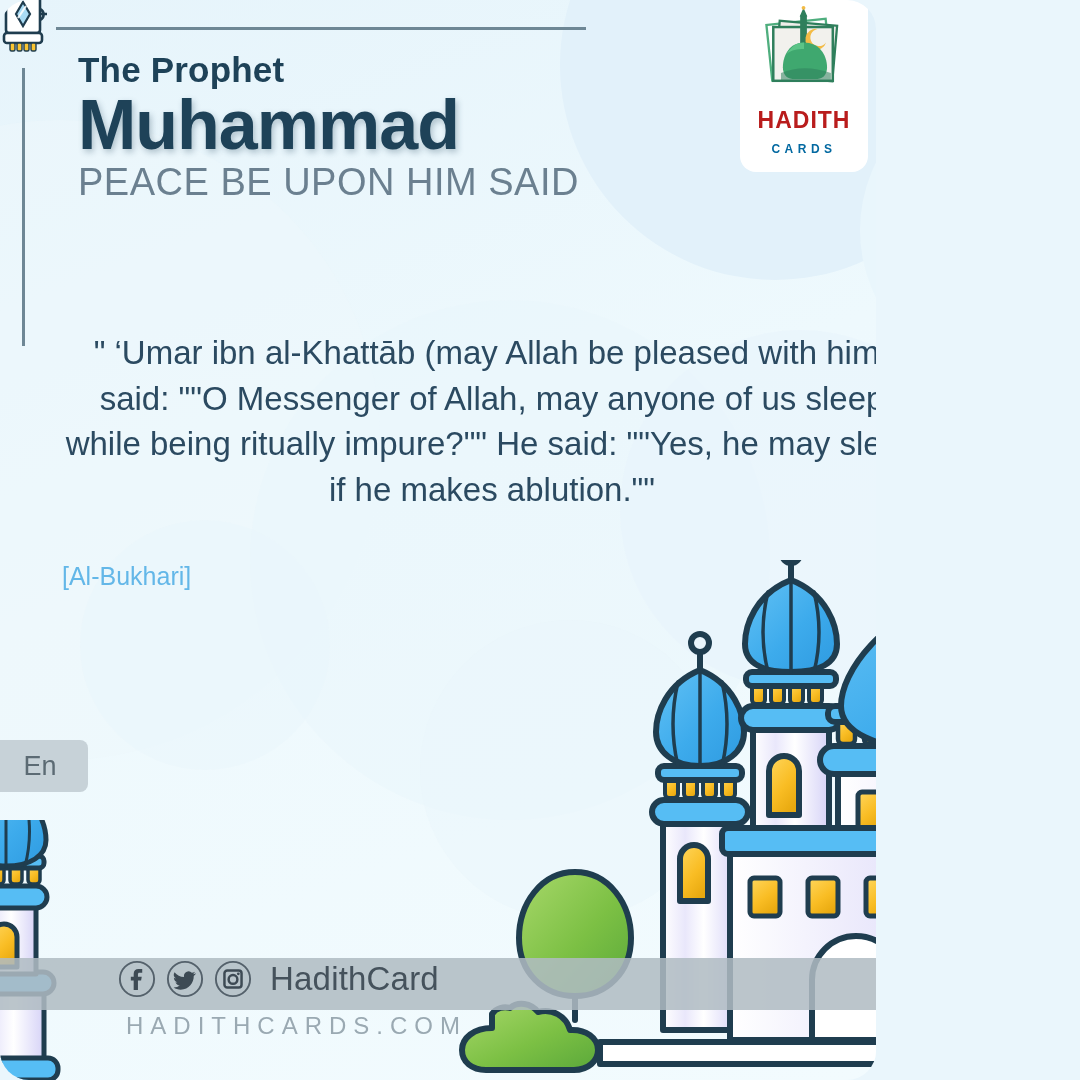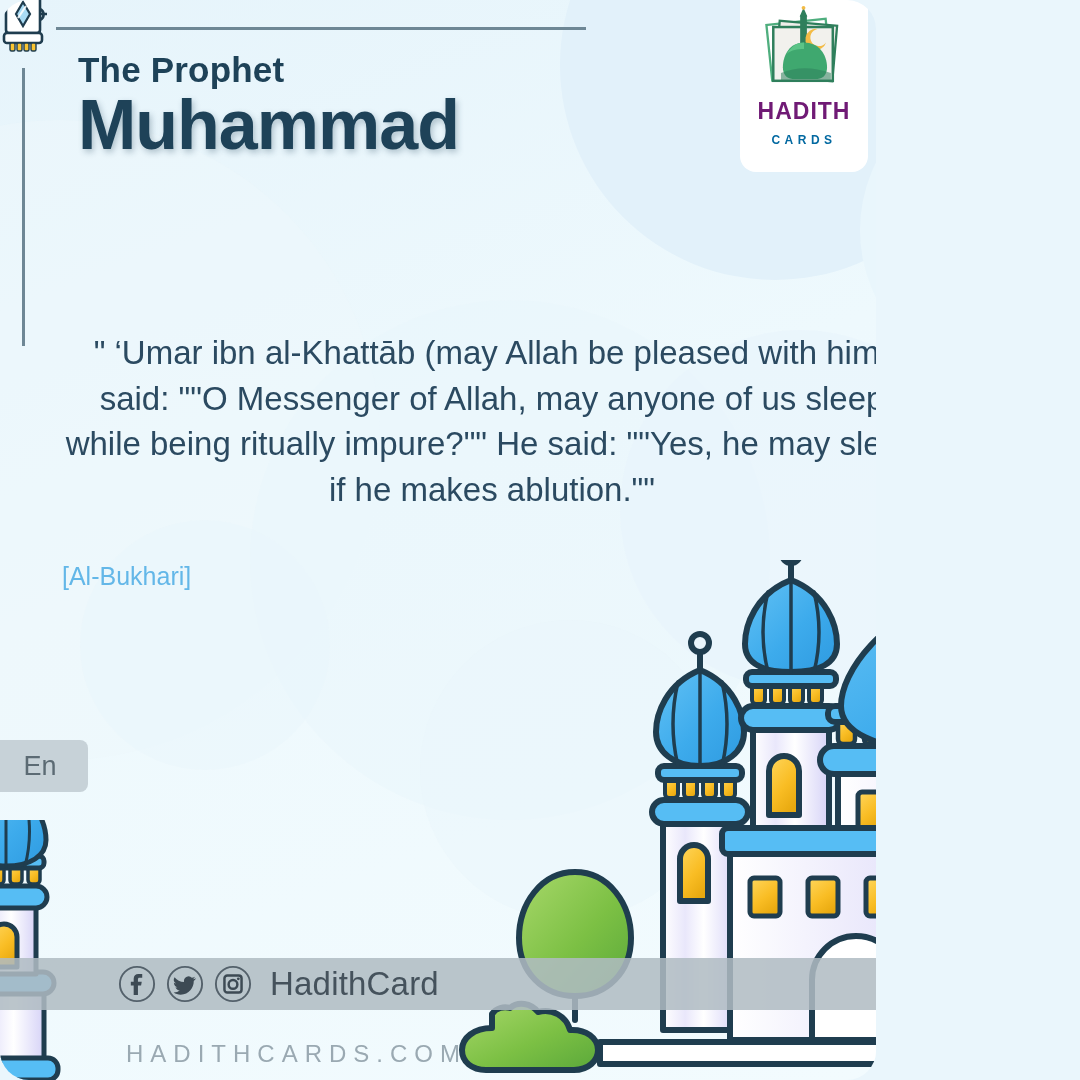--- a/index.html
+++ b/index.html
@@ -57,22 +57,22 @@
   
   .logo {
     position:absolute; right:8px; top:-18px;
     width:128px; height:190px; background:#ffffff;
     border-radius:16px;
     display:flex; flex-direction:column; align-items:center;
     padding-top:22px;
   }
   .logo-badge { width:96px; height:96px; }
   .logo-h {
-    font-size:23px; font-weight:bold; color:#701a75;
-    letter-spacing:1px; line-height:1; margin-top:0;
+    font-size:23px; font-weight:bold; color:#b91c1c;
+    letter-spacing:1px; line-height:1; margin-top:9px;
   }
   .logo-c {
     font-size:12px; font-weight:bold; color:#0369a1;
     letter-spacing:4.5px; line-height:1; margin-top:11px;
   }
 
   
   .quote {
     position:absolute; left:62px; top:330px; width:860px;
     text-align:center; font-size:33px; line-height:1.38;
@@ -92,28 +92,28 @@
     font-size:27px; color:#5c6b74;
   }
 
   
   .footbar {
     position:absolute; left:0; top:958px; width:1080px; height:52px;
     background:rgba(176,188,195,.86);
   }
   .foot-inner {
     position:absolute; left:118px; top:960px; height:48px;
-    display:flex; align-items:center; gap:10px;
+    display:flex; align-items:flex-start; gap:10px;
   }
   .sicon { width:38px; height:38px; }
   .brand {
     font-size:33px; color:#45525c; margin-left:8px; letter-spacing:.2px;
   }
   .domain {
-    position:absolute; left:126px; top:1040px;
+    position:absolute; left:126px; top:1012px;
     font-size:24px; letter-spacing:7px; color:#9aa9b2;
   }
 
   
   .scene { position:absolute; left:0; top:560px; width:1080px; height:520px; }
   .minaret-l { position:absolute; left:-40px; top:820px; width:150px; height:262px; }
 </style>
 </head>
 <body>
 
@@ -142,20 +142,21 @@
       <rect x="8" y="57" width="5" height="8" rx="1.5"></rect>
       <rect x="15" y="57" width="5" height="8" rx="1.5"></rect>
       <rect x="22" y="57" width="5" height="8" rx="1.5"></rect>
       <rect x="29" y="57" width="5" height="8" rx="1.5"></rect>
     </g>
   </svg>
 
   <div class="hdr">
     <div class="h-pro">The Prophet</div>
     <div class="h-name">Muhammad</div>
+    <div class="h-sub">PEACE BE UPON HIM SAID</div>
   </div>
 
   <div class="logo">
     <svg class="logo-badge" viewBox="0 0 100 100">
       <g transform="rotate(-6 50 50)">
         <rect x="14" y="18" width="62" height="58" fill="#fff" stroke="#4fae7e" stroke-width="2.4"></rect>
       </g>
       <g transform="rotate(5 52 50)">
         <rect x="22" y="20" width="60" height="58" fill="#efeeea" stroke="#2f7f5c" stroke-width="2.4"></rect>
       </g>

